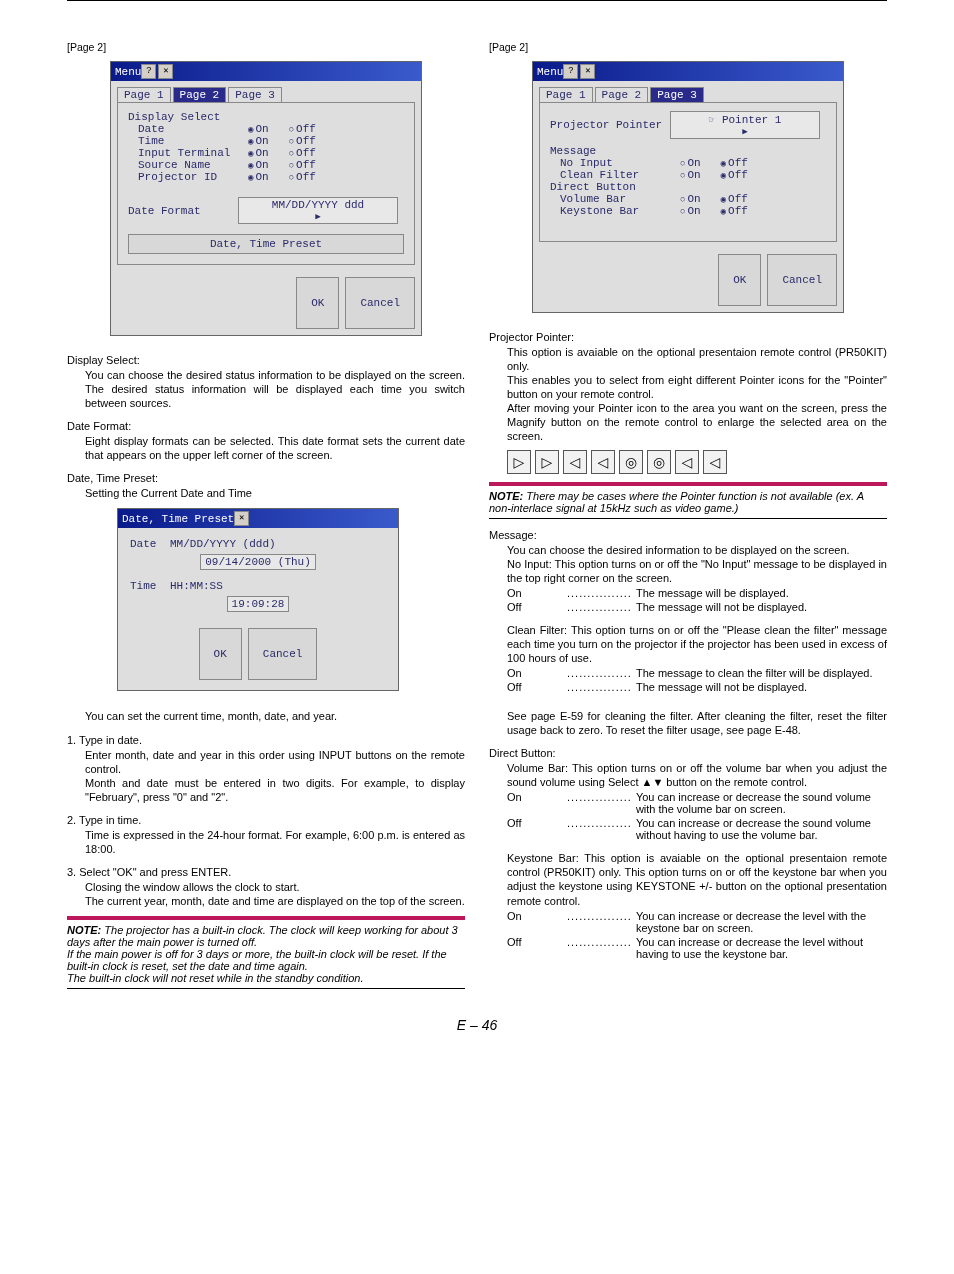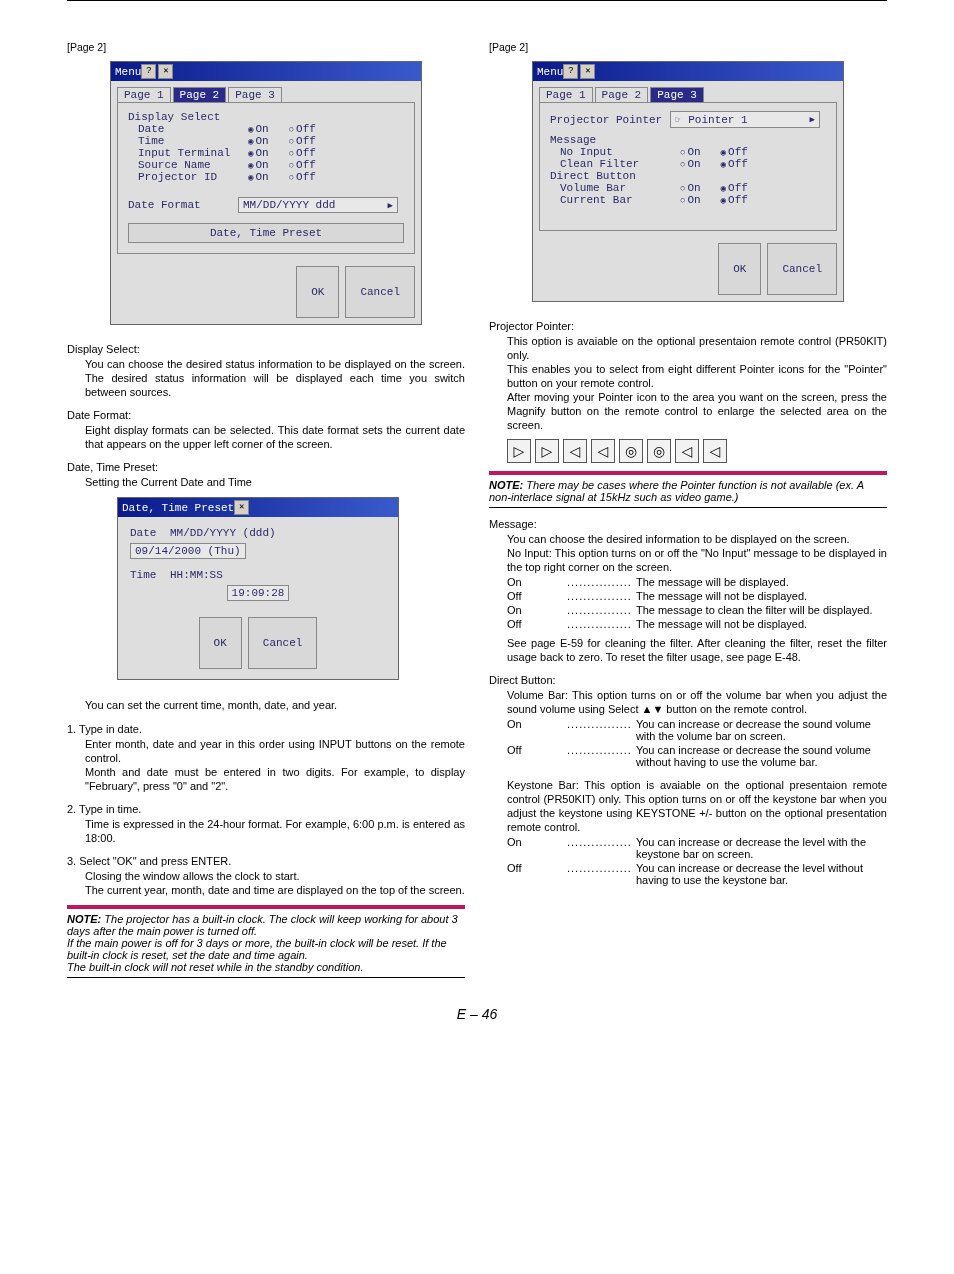--- a/index.html
+++ b/index.html
@@ -64,20 +64,21 @@
   }
   .row { display:flex; align-items:center; }
   .lbl { width: 110px; }
   .radios { display:flex; gap:20px; }
   .radio::before { content:"○"; margin-right:2px; font-size:9px; }
   .radio.on::before { content:"◉"; }
   .field {
     background:#e8e8e8; border:1px solid #888;
     padding:1px 4px; display:inline-flex; align-items:center;
     justify-content:space-between;
+    flex-direction:column;
   }
   .bigbtn {
     background:#d8d8d8; border:1px solid #888;
     text-align:center; padding:3px 0; margin-top:10px;
   }
   .btnrow {
     display:flex; gap:6px; justify-content:flex-end;
     padding:6px;
   }
   .btn {
@@ -196,21 +197,21 @@
         <span>Date, Time Preset</span>
         <span class="tbuttons">
             <span class="tbtn">✕</span>
           </span>
       </div>
       <div style="padding:10px 12px 4px 12px;">
         <div class="row sublabel">
           <span style="width:40px;">Date</span>
           <span>MM/DD/YYYY (ddd)</span>
         </div>
-        <div style="text-align:left;margin:4px 0 10px 0;">
+        <div style="text-align:center;margin:4px 0 10px 0;">
           <span class="field">09/14/2000 (Thu)</span>
         </div>
         <div class="row sublabel">
           <span style="width:40px;">Time</span>
           <span>HH:MM:SS</span>
         </div>
         <div style="text-align:center;margin:4px 0 10px 0;">
           <span class="field">19:09:28</span>
         </div>
         <div class="btnrow" style="justify-content:center;">
@@ -285,21 +286,21 @@
         <div class="sublabel" style="margin-top:0;">Direct Button</div>
         <div id="p3db">
             <div class="row">
               <span class="sublabel" style="width:120px;padding-left:10px;">Volume Bar</span>
               <span class="radios">
                 <span class="radio  sublabel">On</span>
                 <span class="radio on sublabel">Off</span>
               </span>
             </div>
             <div class="row">
-              <span class="sublabel" style="width:120px;padding-left:10px;">Current Bar</span>
+              <span class="sublabel" style="width:120px;padding-left:10px;">Keystone Bar</span>
               <span class="radios">
                 <span class="radio  sublabel">On</span>
                 <span class="radio on sublabel">Off</span>
               </span>
             </div>
           </div>
         <div style="height:14px;"></div>
       </div>
       <div class="btnrow">
         <span class="btn">OK</span>
@@ -336,33 +337,34 @@
         <span class="k">On</span>
         <span class="dots">................</span>
         <span class="v">The message will be displayed.</span>
       </div>
     <div class="def">
         <span class="k">Off</span>
         <span class="dots">................</span>
         <span class="v">The message will not be displayed.</span>
       </div>
 
+    <div class="body-text indent" style="margin-top:10px;">Clean Filter: This option turns on or off the "Please clean the filter" message each time you turn on the projector if the projector has been used in excess of 100 hours of use.</div>
 
     <div class="def">
         <span class="k">On</span>
         <span class="dots">................</span>
         <span class="v">The message to clean the filter will be displayed.</span>
       </div>
     <div class="def">
         <span class="k">Off</span>
         <span class="dots">................</span>
         <span class="v">The message will not be displayed.</span>
       </div>
 
-    <div class="body-text indent" style="margin-top:6px;">See page E-59 for cleaning the filter. After cleaning the filter, reset the filter usage back to zero. To reset the filter usage, see page E-48.</div>
+    <div class="body-text indent" style="margin-top:16px;">See page E-59 for cleaning the filter. After cleaning the filter, reset the filter usage back to zero. To reset the filter usage, see page E-48.</div>
 
     <div class="hdr">Direct Button:</div>
     <div class="body-text indent">Volume Bar: This option turns on or off the volume bar when you adjust the sound volume using Select ▲▼ button on the remote control.</div>
 
     <div class="def">
         <span class="k">On</span>
         <span class="dots">................</span>
         <span class="v">You can increase or decrease the sound volume with the volume bar on screen.</span>
       </div>
     <div class="def">

